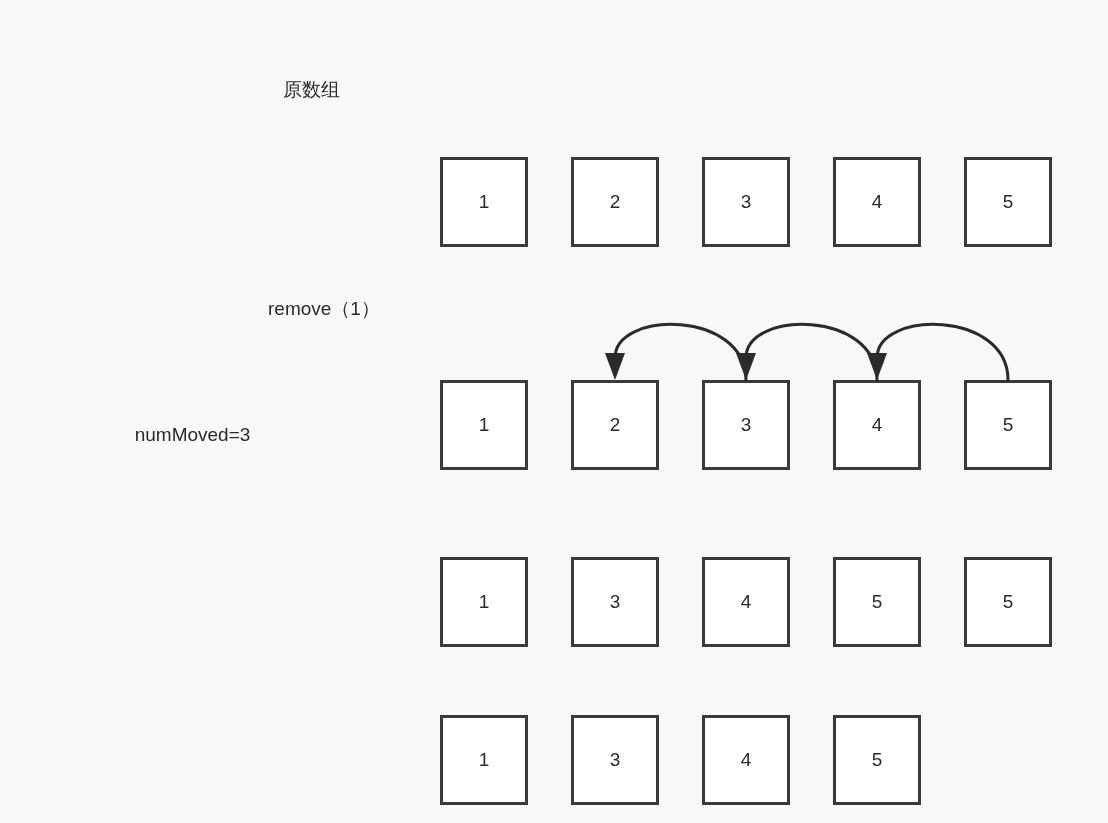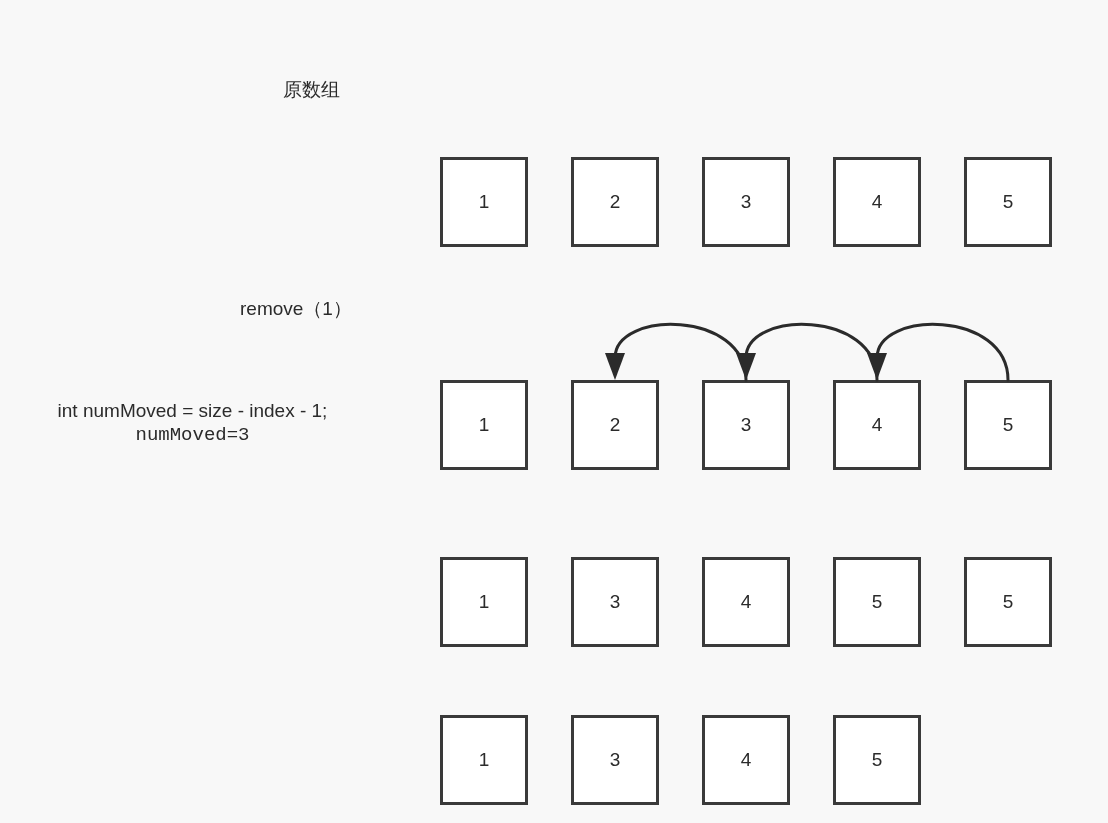--- a/index.html
+++ b/index.html
@@ -59,25 +59,24 @@
     pointer-events: none;
   }
 </style>
 </head>
 <body>
 
 <div id="canvas">
 
   <div class="label" style="left:283px; top:58px;">原数组</div>
 
-  <div class="label" style="left:240px; top:277px;">remove（1）</div>
+  <div class="label" style="left:268px; top:277px;">remove（1）</div>
 
-  <div class="label center" style="left:20px; top:379px; width:345px;">int numMoved = size - index - 1;</div>
 
-  <div class="label center" style="left:20px; top:403px; width:345px;font-family:Liberation Mono, monospace;">numMoved=3</div>
+  <div class="label center" style="left:20px; top:403px; width:345px;">numMoved=3</div>
 
   <div class="row" id="row-0" style="left:440px; top:137px;">
       <div class="cell">1</div>
       <div class="gap"></div>
       <div class="cell">2</div>
       <div class="gap"></div>
       <div class="cell">3</div>
       <div class="gap"></div>
       <div class="cell">4</div>
       <div class="gap"></div>

